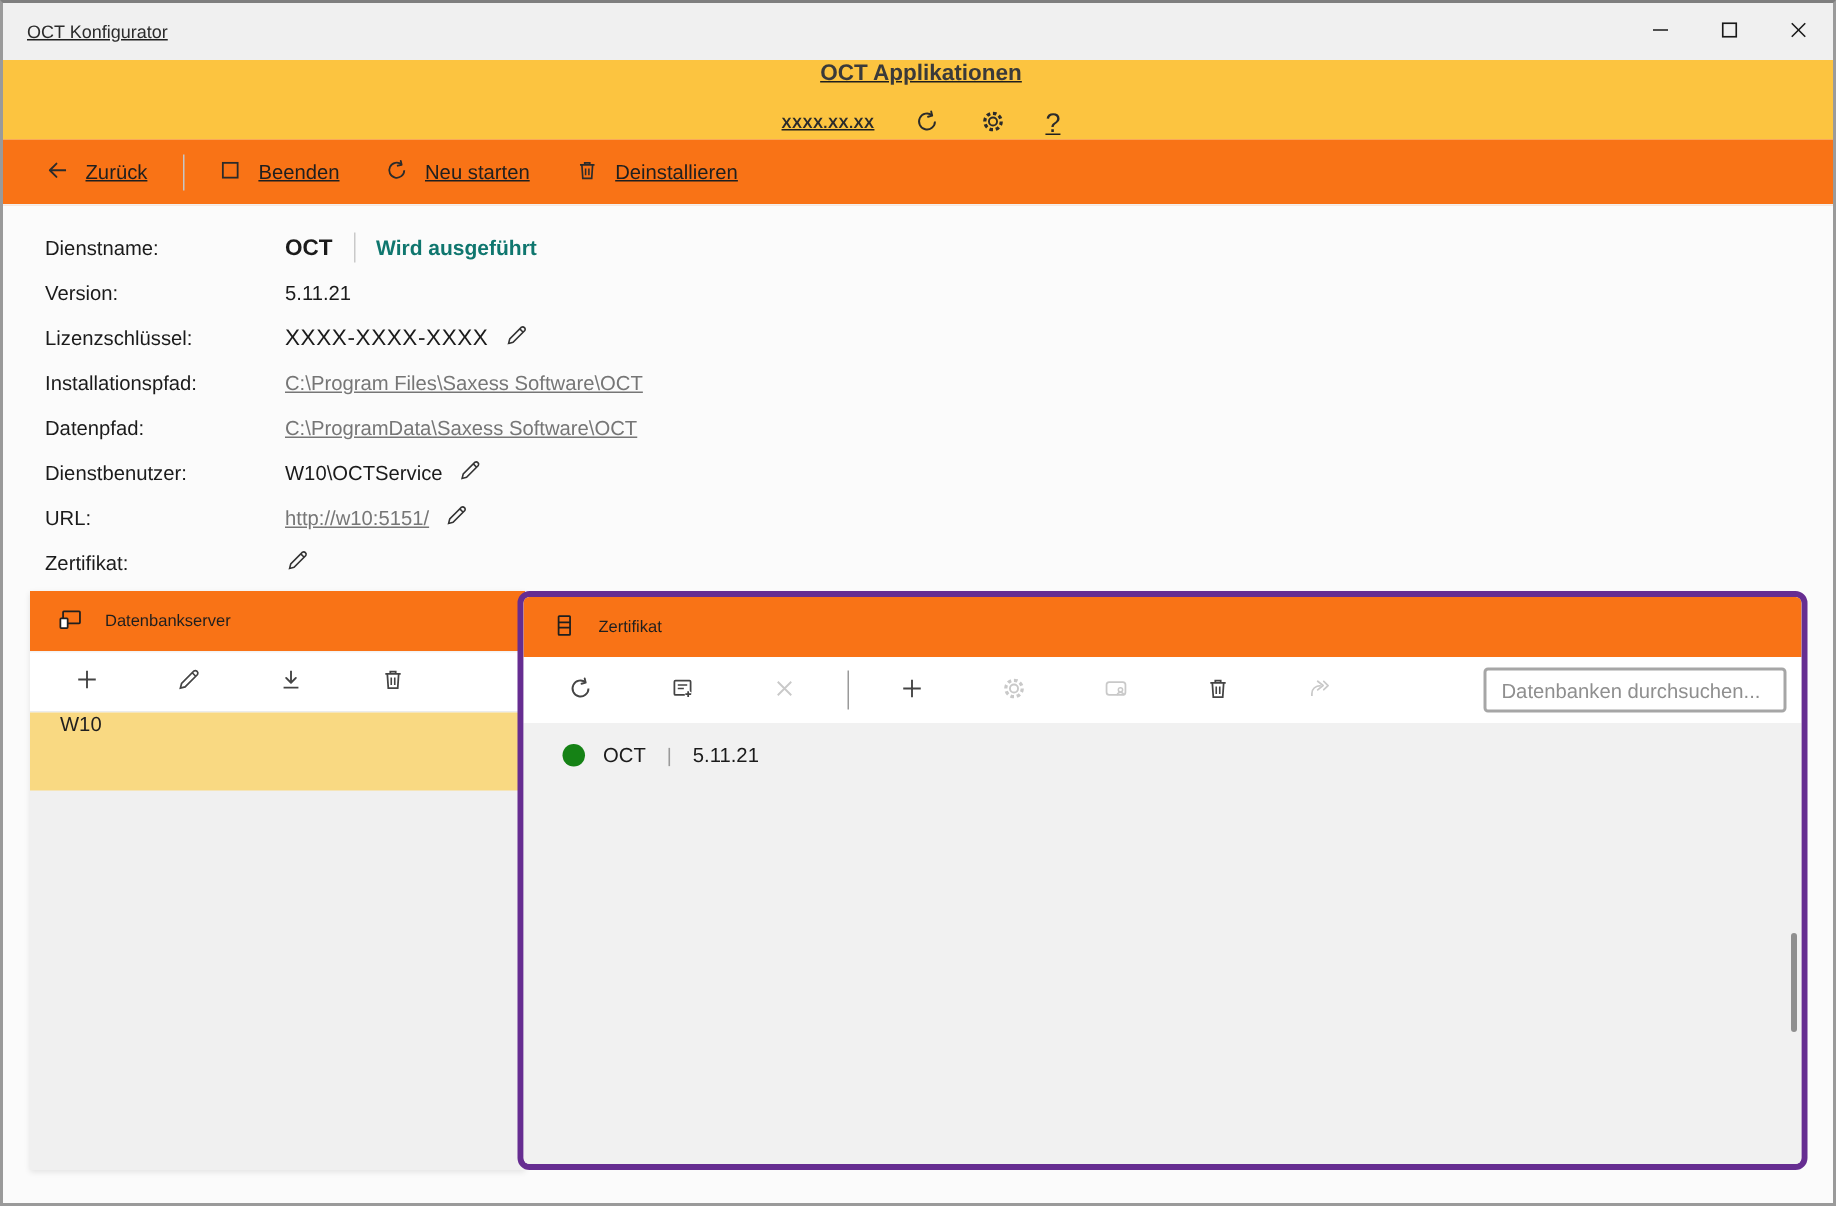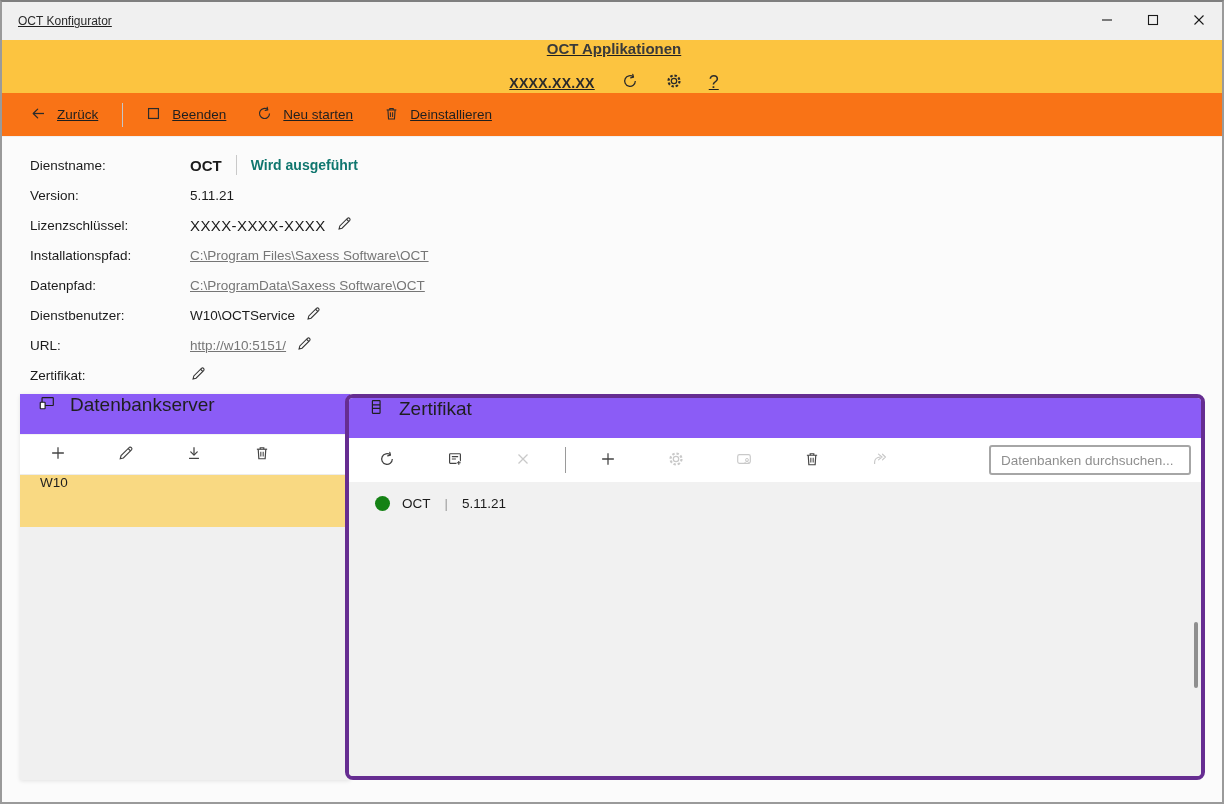--- a/index.html
+++ b/index.html
@@ -14,21 +14,21 @@
   
   .titlebar{ height:38px; background:#f0f0f0; display:flex; align-items:center; }
   .titlebar-title{ font-size:12px; color:#2b2b2b; padding-left:16px; flex:1; }
   .win-btn{ width:46px; height:38px; display:flex; align-items:center; justify-content:center; background:transparent; border:none; cursor:pointer; color:#1a1a1a; }
   .win-btn svg{ width:12px; height:12px; }
 
   
   .appheader{ height:53px; background:#fcc440; display:flex; align-items:center; padding:0 24px 0 28px;flex-direction:column; }
   .appheader-title{ font-size:15px; font-weight:bold; color:#3a3a3a; flex:1; }
   .appheader-right{ display:flex; align-items:center; gap:26px; }
-  .appheader-version{ font-size:14px; font-weight:bold; color:#2b2b2b; letter-spacing:.3px; }
+  .appheader-version{ font-size:10px; font-weight:bold; color:#2b2b2b; letter-spacing:.3px; }
   .hdr-icon-btn{ background:none; border:none; cursor:pointer; color:#2b2b2b; display:flex; align-items:center; justify-content:center; padding:0; }
   .hdr-icon-btn svg{ width:18px; height:18px; }
   .help-glyph{ font-size:18px; color:#2b2b2b; font-weight:400; }
 
   
   .actionbar{ height:44px; background:#f97316; display:flex; align-items:center; padding-left:28px; border-bottom:1px solid #f0f0f0; }
   .action-btn{ display:flex; align-items:center; gap:10px; background:none; border:none; cursor:pointer; font-size:13.5px; color:#1f1f1f; font-family:inherit; }
   .action-btn svg{ width:17px; height:17px; color:#2b2b2b; }
   .actionbar-divider{ width:1px; height:24px; background:#c6c6c6; margin:0 22px 0 24px; }
   .action-gap{ width:30px; }
@@ -43,21 +43,21 @@
   .field-value{ font-size:13.5px; color:#1b1b1b; display:flex; align-items:center; gap:10px; }
   .v-strong{ font-size:15px; font-weight:bold; }
   .v-license{ font-size:15px; letter-spacing:.4px; }
   .status-divider{ width:1px; height:20px; background:#c9c9c9; margin:0 4px; }
   .status-green{ font-size:14px; font-weight:bold; color:#0f766e; }
   .link{ color:#767676; text-decoration:underline; cursor:pointer; }
   .edit-btn{ background:none; border:none; cursor:pointer; color:#333; display:flex; padding:0; }
   .edit-btn svg{ width:17px; height:17px; }
 
   
-  .panel-title-row{ height:40px; display:flex; gap:14px; padding-left:18px; background:#8b5cf6; font-size:19px; }
+  .panel-title-row{ height:40px; display:flex; align-items:center; gap:14px; padding-left:18px; background:#f97316; font-size:11px; }
   .panel-title-row svg{ width:18px; height:18px; color:#1f1f1f; }
 
   .server-panel{
     position:absolute; left:18px; top:257px; width:330px; height:386px;
     background:#f0f0f0; box-shadow:0 1px 4px rgba(0,0,0,.10);
   }
   .server-toolbar{ height:41px; background:#fff; border-top:1px solid #f3f3f3; border-bottom:1px solid #ececec; display:flex; align-items:center; padding-left:4px; }
   .tool-btn{ width:68px; height:38px; background:none; border:none; cursor:pointer; color:#444; display:flex; align-items:center; justify-content:center; }
   .tool-btn svg{ width:18px; height:18px; }
   .tool-btn.disabled{ color:#c9c9c9; cursor:default; }

